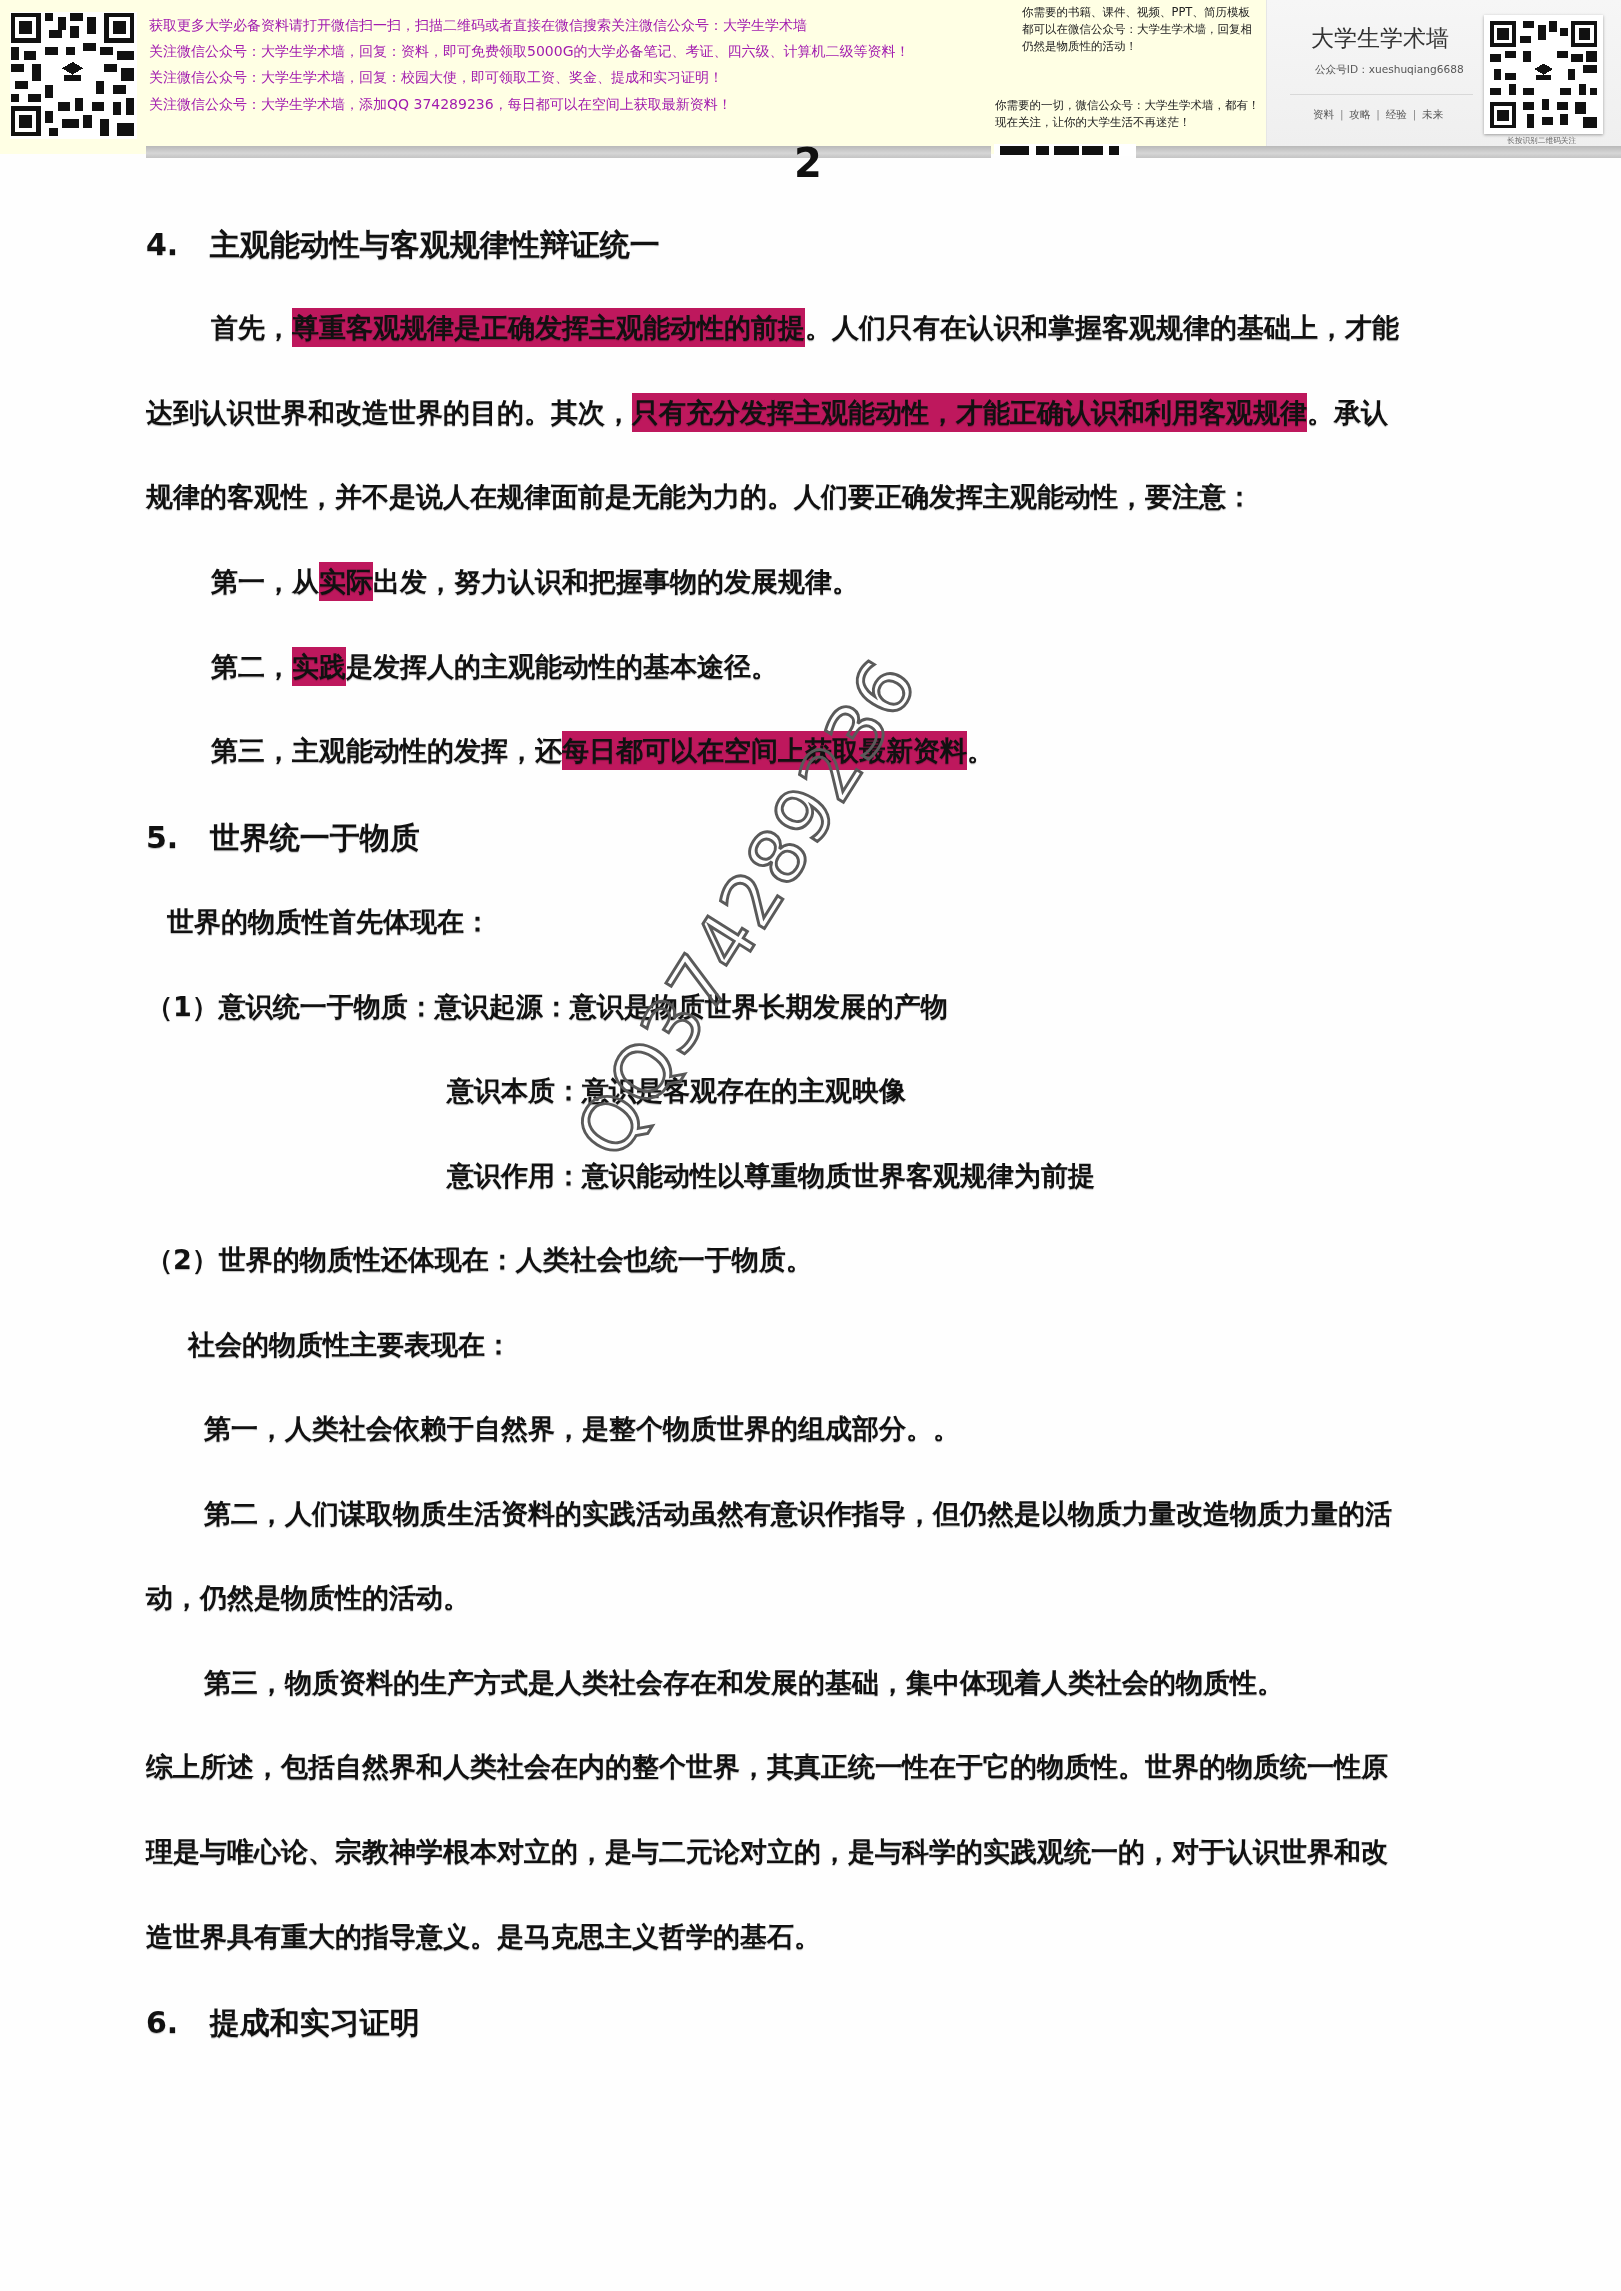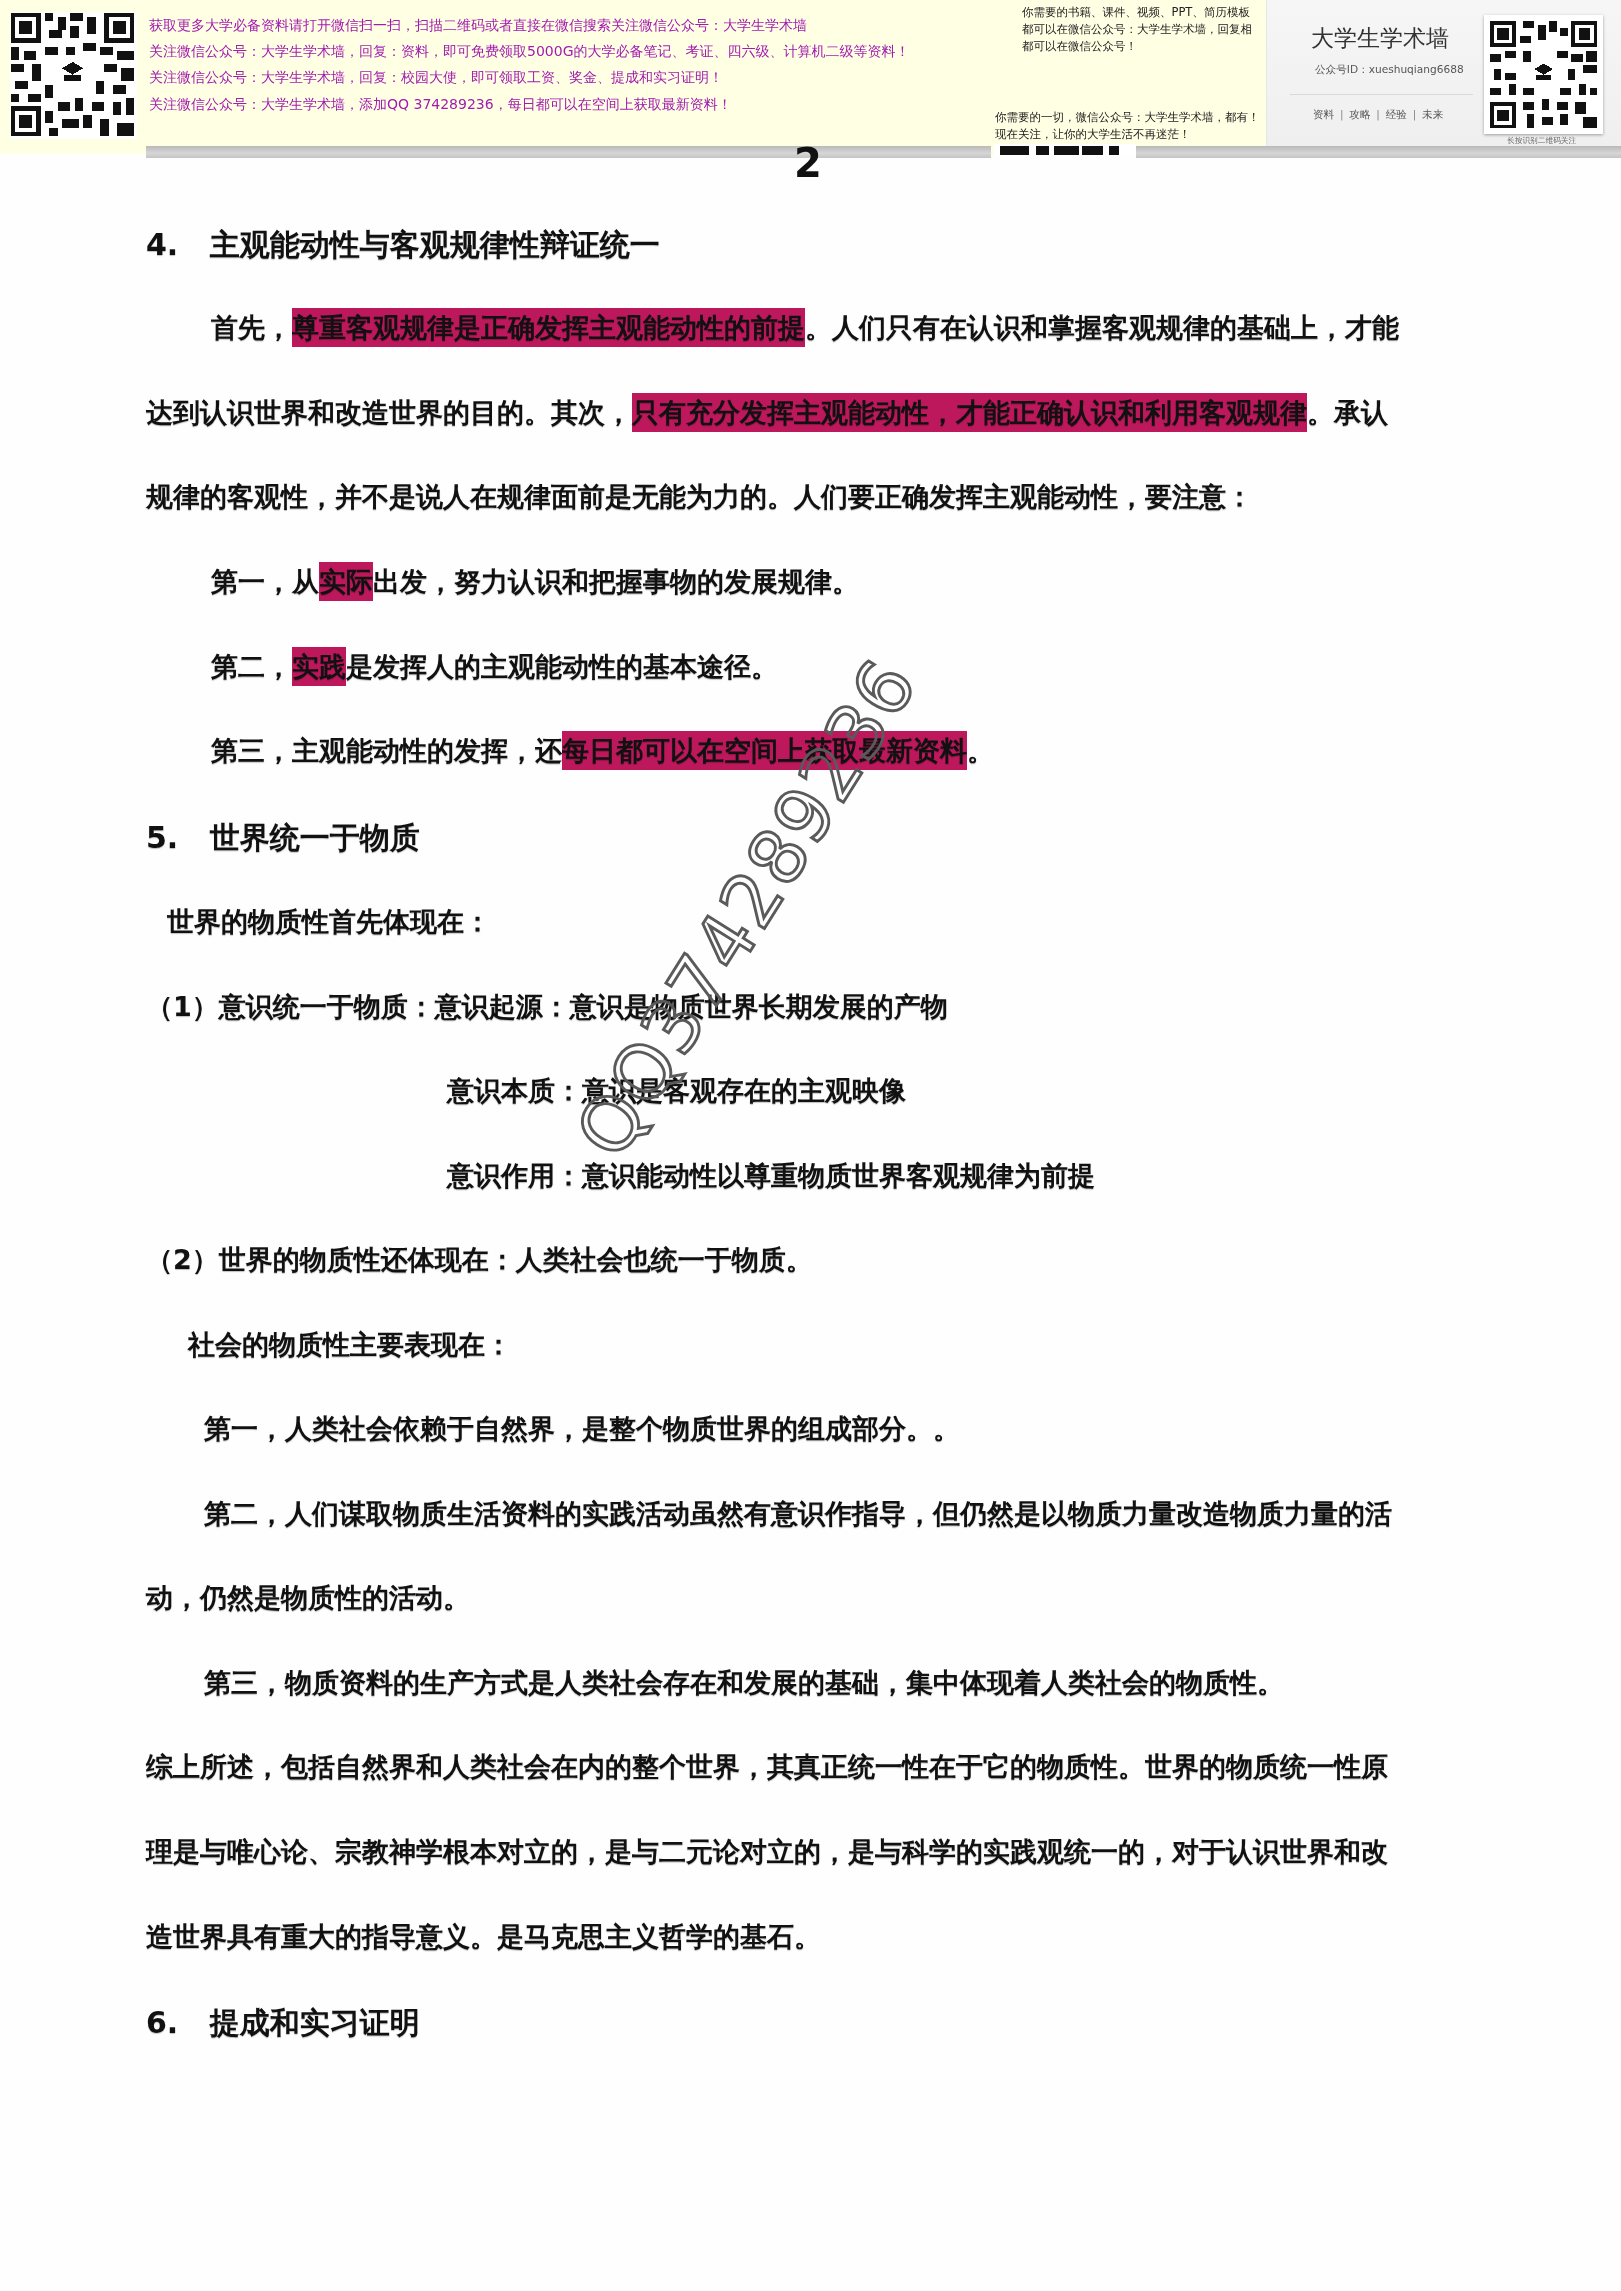--- a/index.html
+++ b/index.html
@@ -22,21 +22,21 @@
   .banner-lines {
     position: absolute; left: 149px; top: 11.5px; width: 865px;
   }
   .banner-line {
     font-size: 14px; line-height: 26.4px; white-space: nowrap; color: #a21caf;
   }
   .banner-note {
     position: absolute; font-size: 11.5px; line-height: 17.3px; color: #222; white-space: nowrap;
   }
   .note-top { left: 1022px; top: 3.8px; }
-  .note-bottom { left: 995px; top: 109px; }
+  .note-bottom { left: 995px; top: 97px; }
   .card {
     position: absolute; left: 1266px; top: 0; width: 355px; height: 146px;
     background: linear-gradient(#f6f6f6, #efefef);
     border-left: 1px solid #e6e6e6;
   }
   .card-title {
     position: absolute; left: 44px; top: 23px; font-size: 23px; color: #333; white-space: nowrap; text-align: right;
   }
   .card-id {
     position: absolute; left: 48px; top: 63px; font-size: 10.6px; color: #555; white-space: nowrap;
@@ -119,21 +119,21 @@
   <div class="banner-lines">
     <div class="banner-line">获取更多大学必备资料请打开微信扫一扫，扫描二维码或者直接在微信搜索关注微信公众号：大学生学术墙</div>
     <div class="banner-line">关注微信公众号：大学生学术墙，回复：资料，即可免费领取5000G的大学必备笔记、考证、四六级、计算机二级等资料！</div>
     <div class="banner-line">关注微信公众号：大学生学术墙，回复：校园大使，即可领取工资、奖金、提成和实习证明！</div>
     <div class="banner-line">关注微信公众号：大学生学术墙，添加QQ 374289236，每日都可以在空间上获取最新资料！</div>
   </div>
 
   <div class="banner-note note-top">
     <div>你需要的书籍、课件、视频、PPT、简历模板</div>
     <div>都可以在微信公众号：大学生学术墙，回复相</div>
-    <div>都可以在微信公众号！</div>
+    <div>仍然是物质性的活动！</div>
   </div>
   <div class="banner-note note-bottom">
     <div>你需要的一切，微信公众号：大学生学术墙，都有！</div>
     <div>现在关注，让你的大学生活不再迷茫！</div>
   </div>
 
   <div class="card">
     <div class="card-title">大学生学术墙</div>
     <div class="card-id">公众号ID：xueshuqiang6688</div>
     <div class="card-divider"></div>

